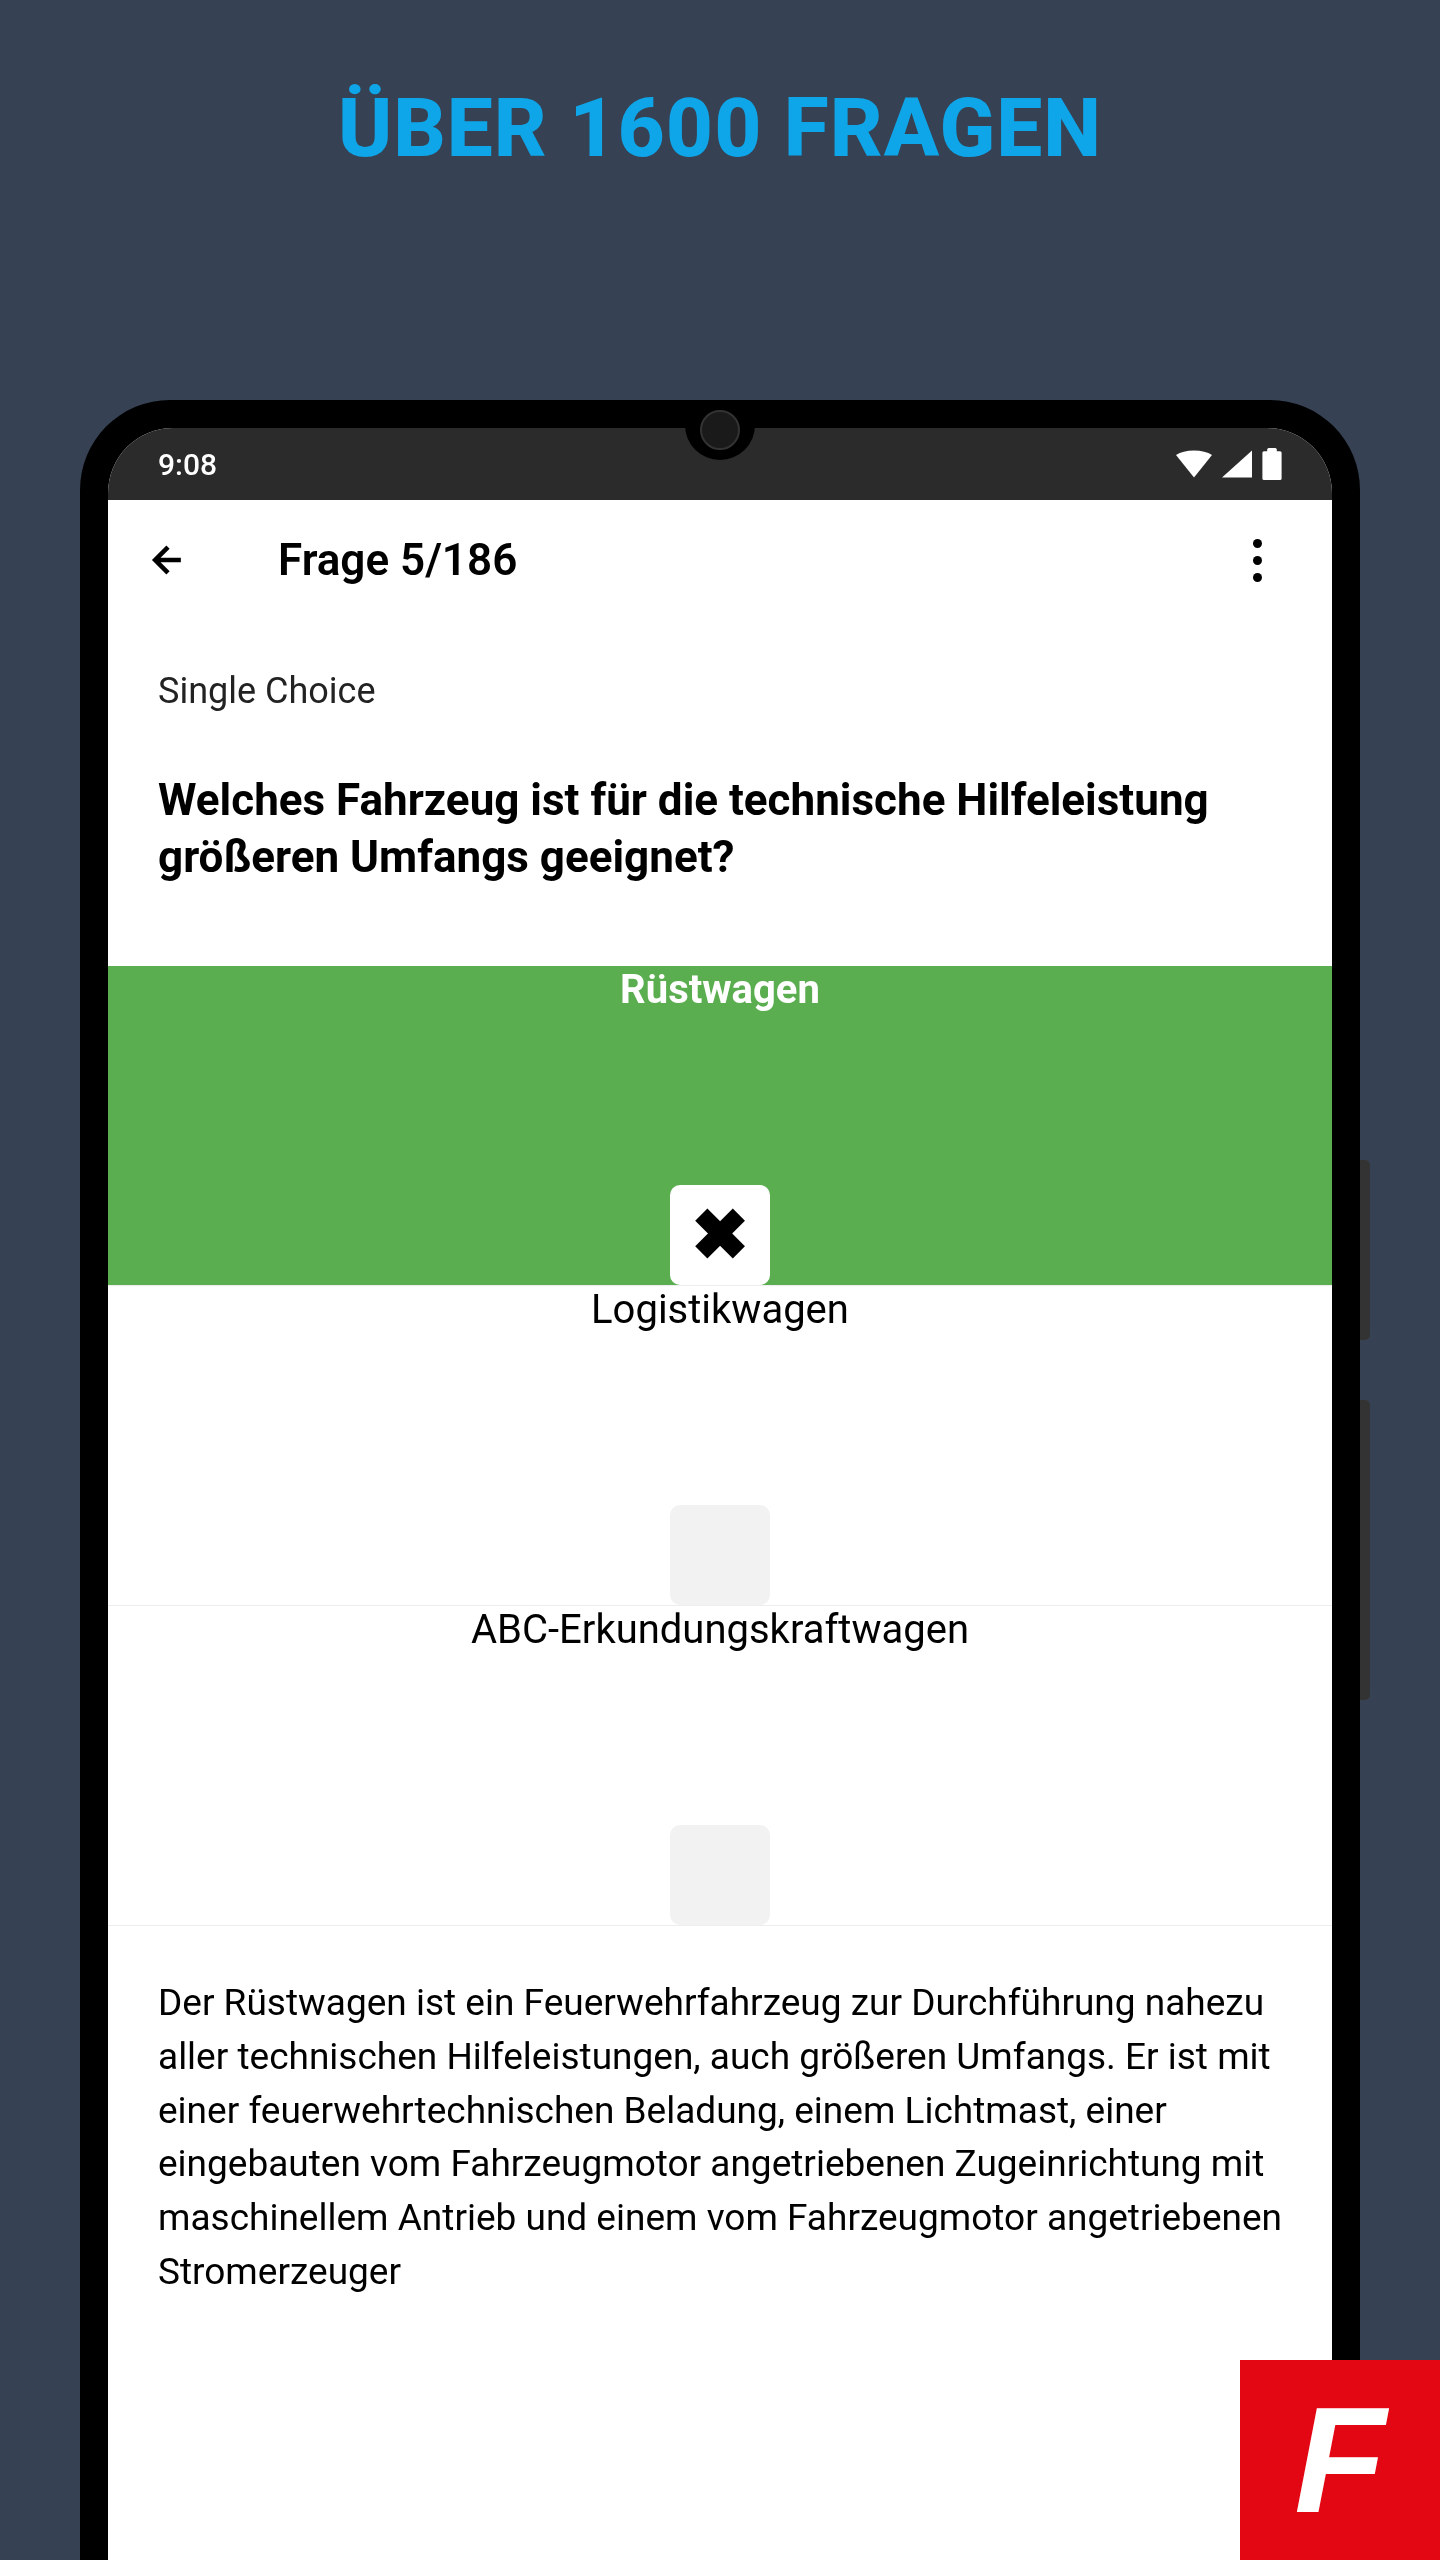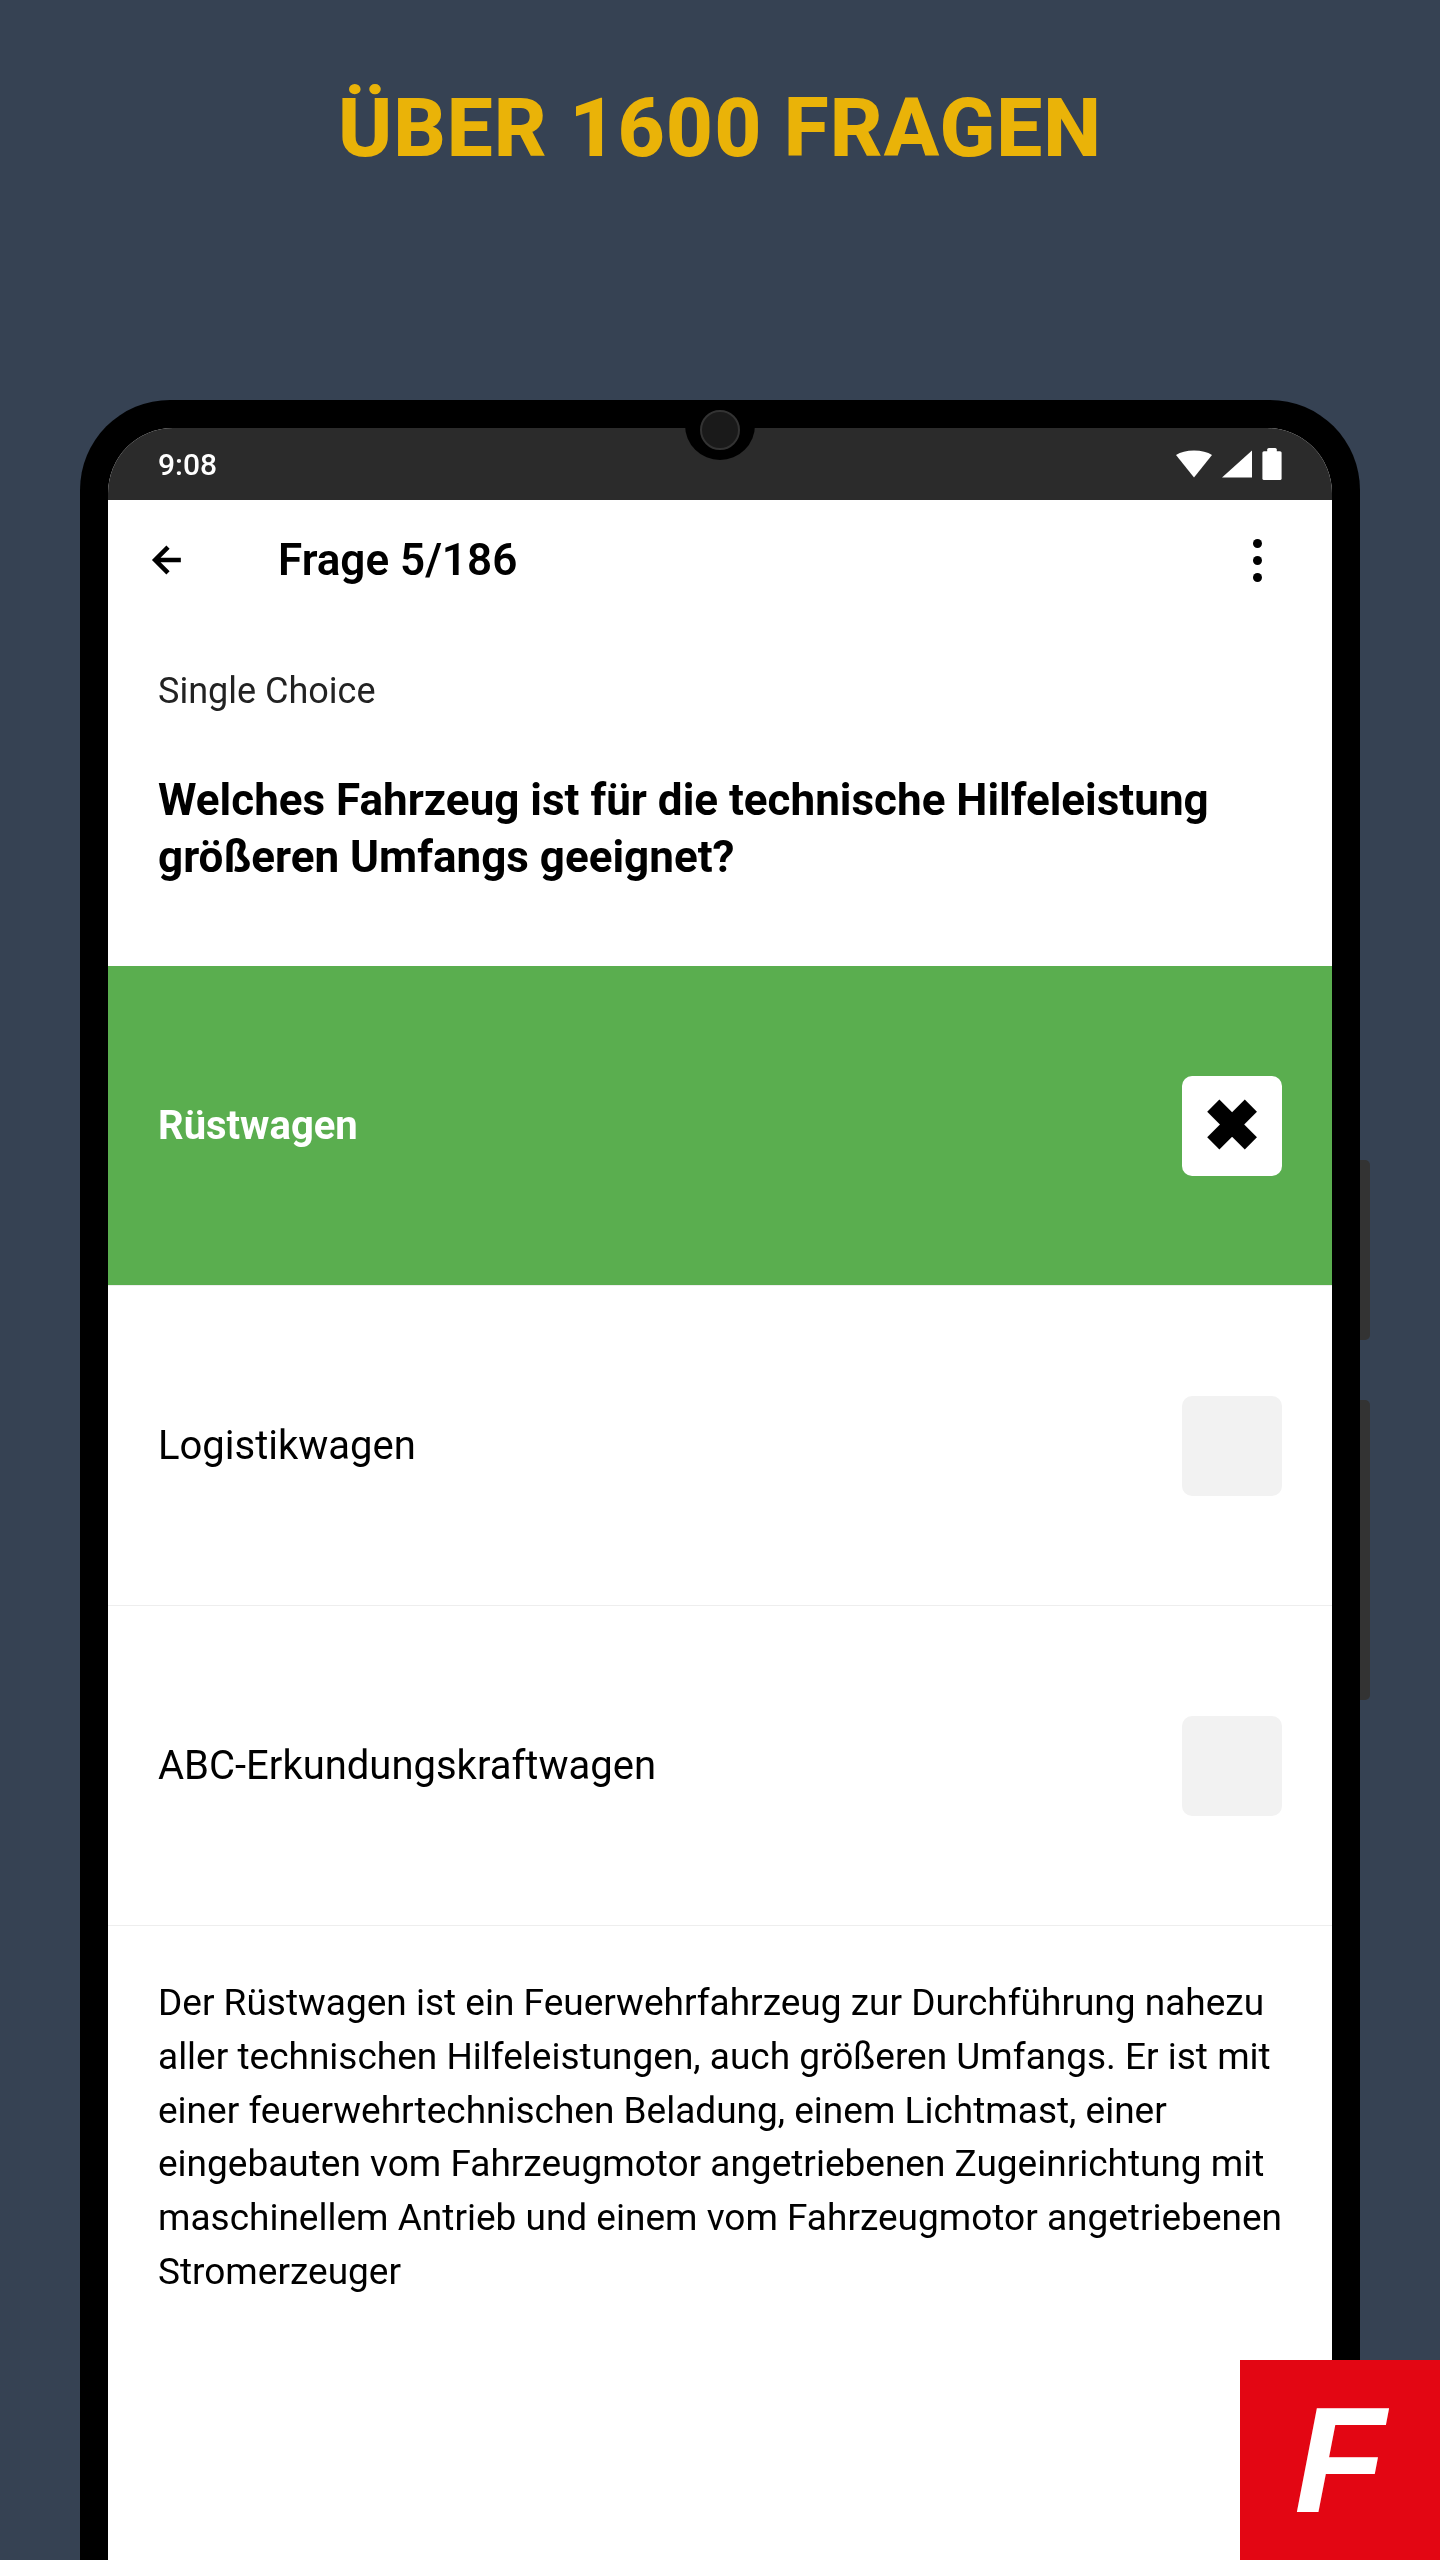--- a/index.html
+++ b/index.html
@@ -6,21 +6,21 @@
     body {
       font-family: -apple-system, BlinkMacSystemFont, "Segoe UI", Roboto, Helvetica, Arial, sans-serif;
       background: #364253;
       width: 1440px;
       height: 2560px;
       overflow: hidden;
       position: relative;
     }
     .promo-header {
       text-align: center;
-      color: #eab308;
+      color: #0ea5e9;
       padding-top: 80px;
     }
     .promo-title {
       font-size: 82px;
       font-weight: 800;
       letter-spacing: 1px;
     }
     .promo-subtitle {
       font-size: 72px;
       font-weight: 300;
@@ -139,20 +139,21 @@
       color: #000;
       line-height: 1.3;
     }
     .answer-option {
       display: flex;
       align-items: center;
       justify-content: space-between;
       padding: 0 50px;
       height: 320px;
       border-bottom: 1px solid #eee;
+      flex-direction: column;
     }
     .answer-option.correct {
       background: #5aae4f;
       color: #fff;
     }
     .answer-label {
       font-size: 40px;
       font-weight: 600;
     }
     .answer-option.correct .answer-label { font-weight: 700; color:#fff; }

